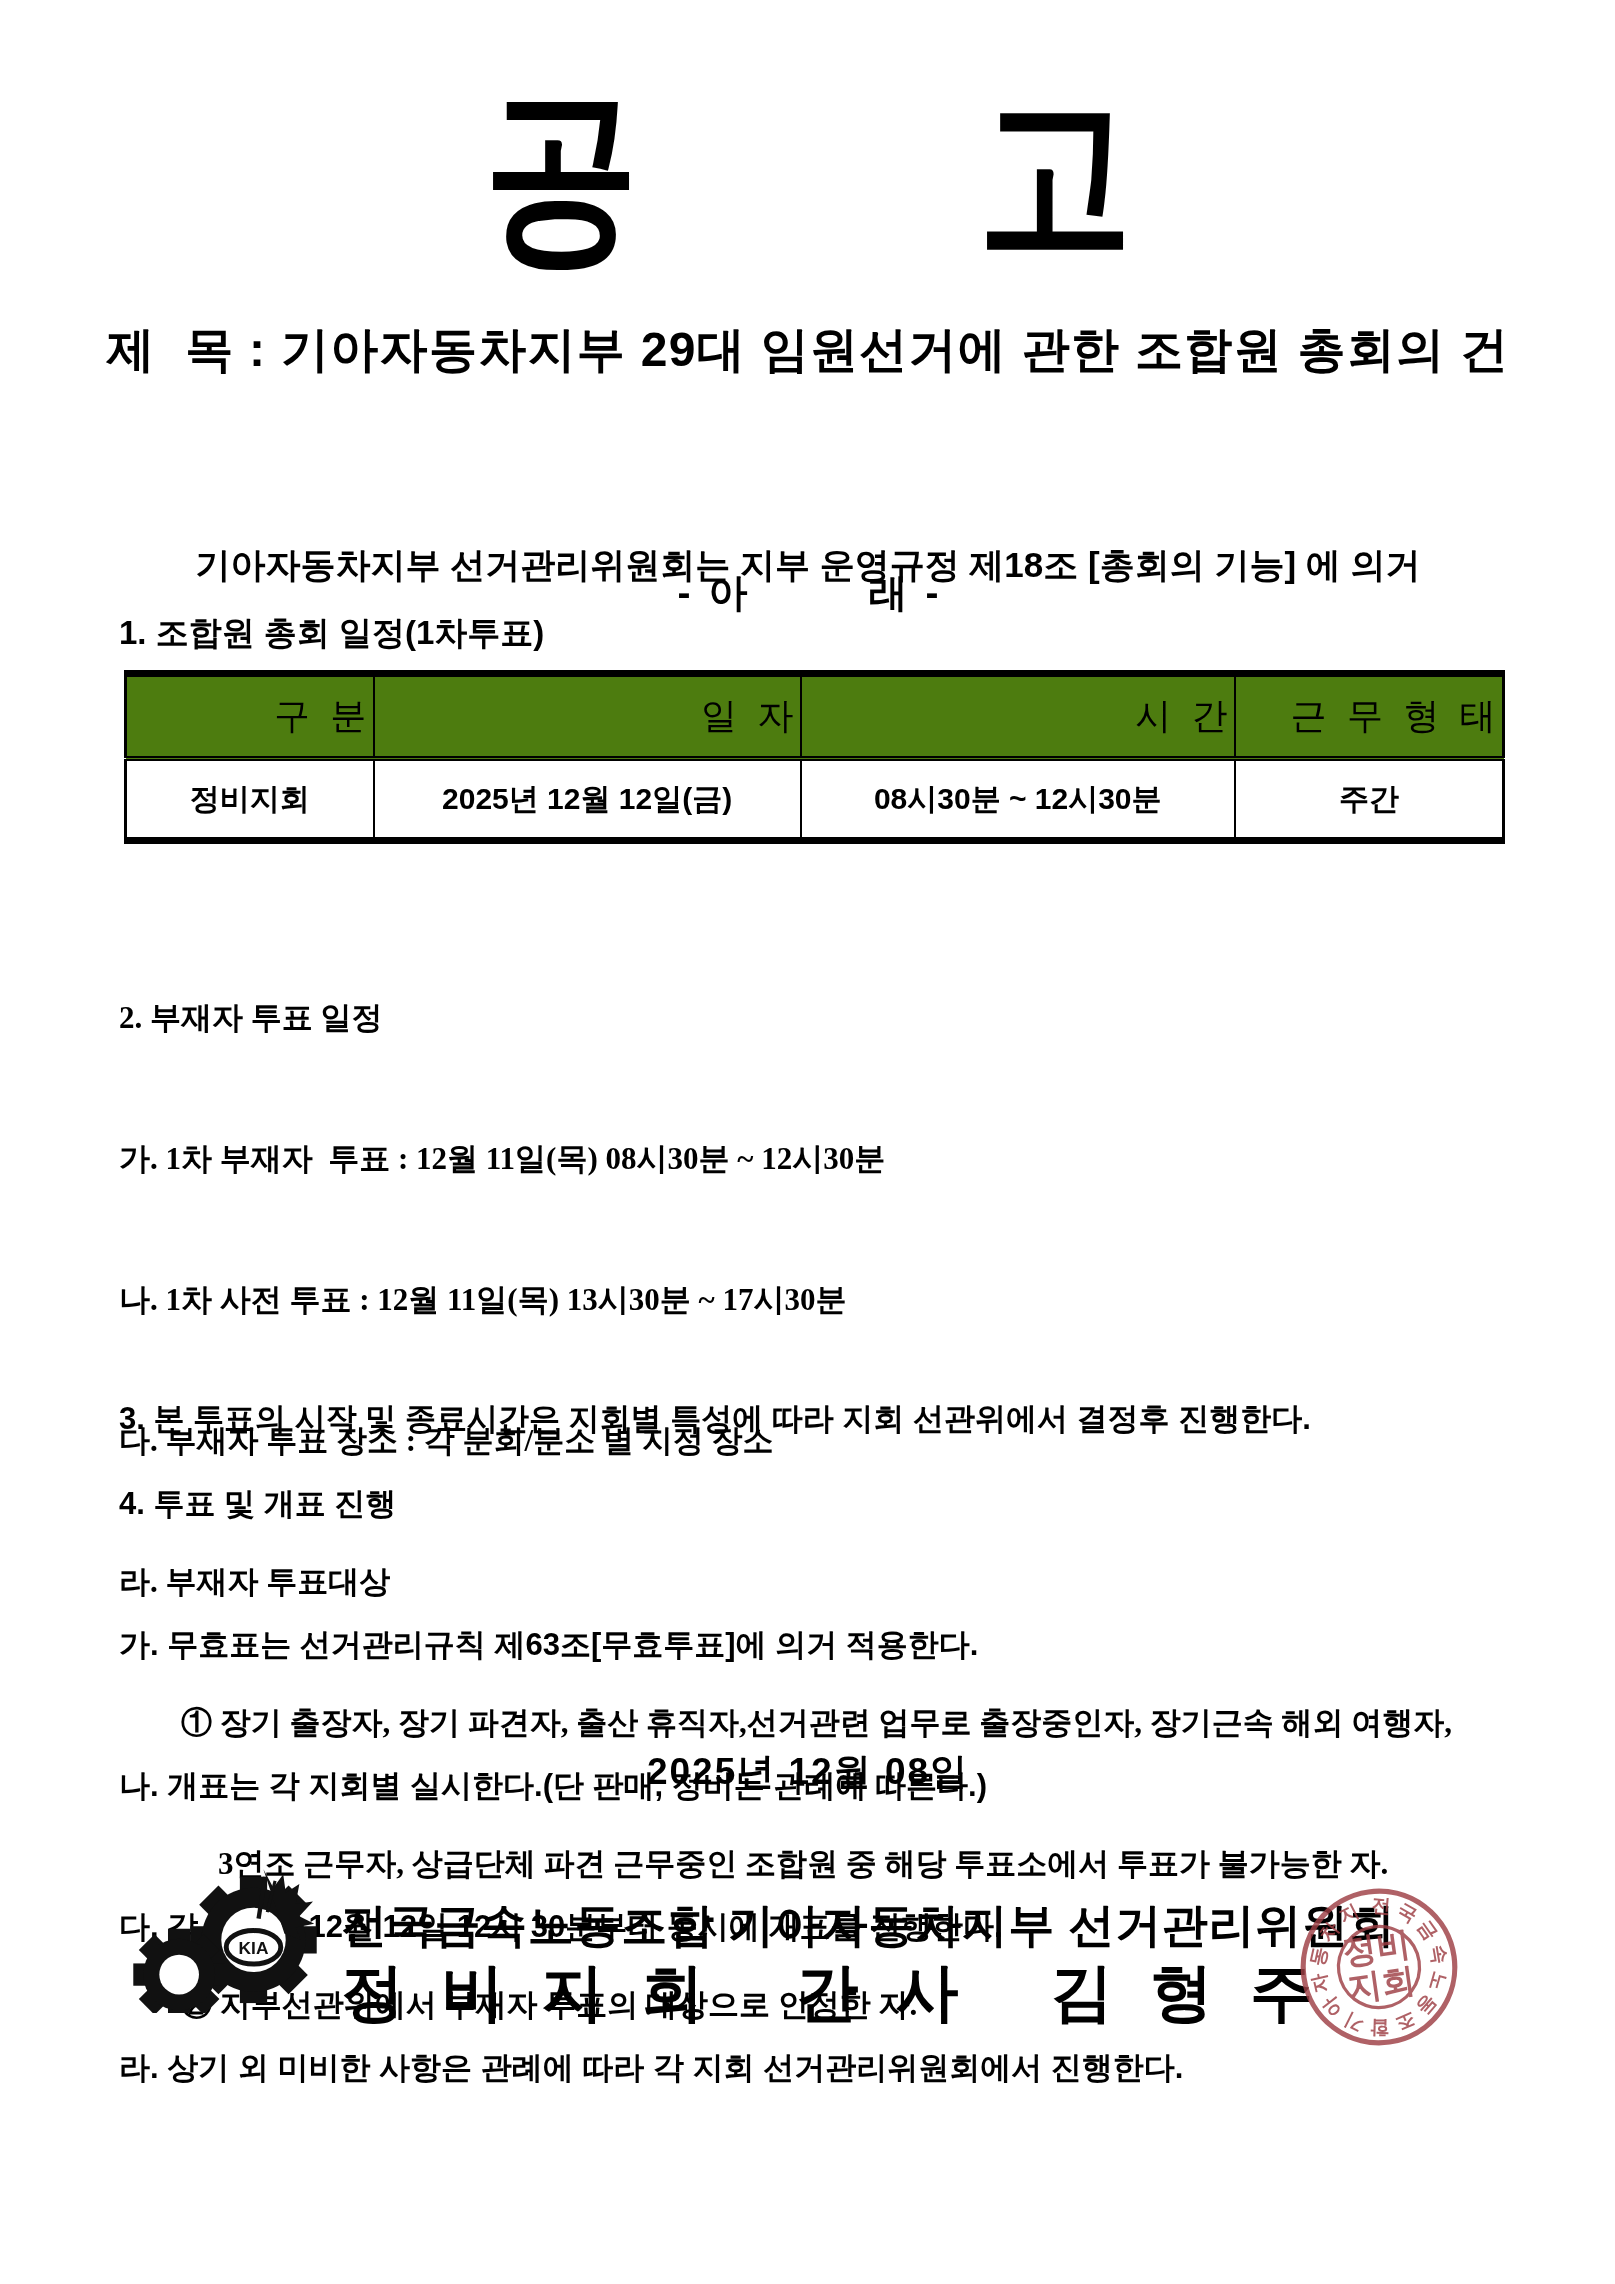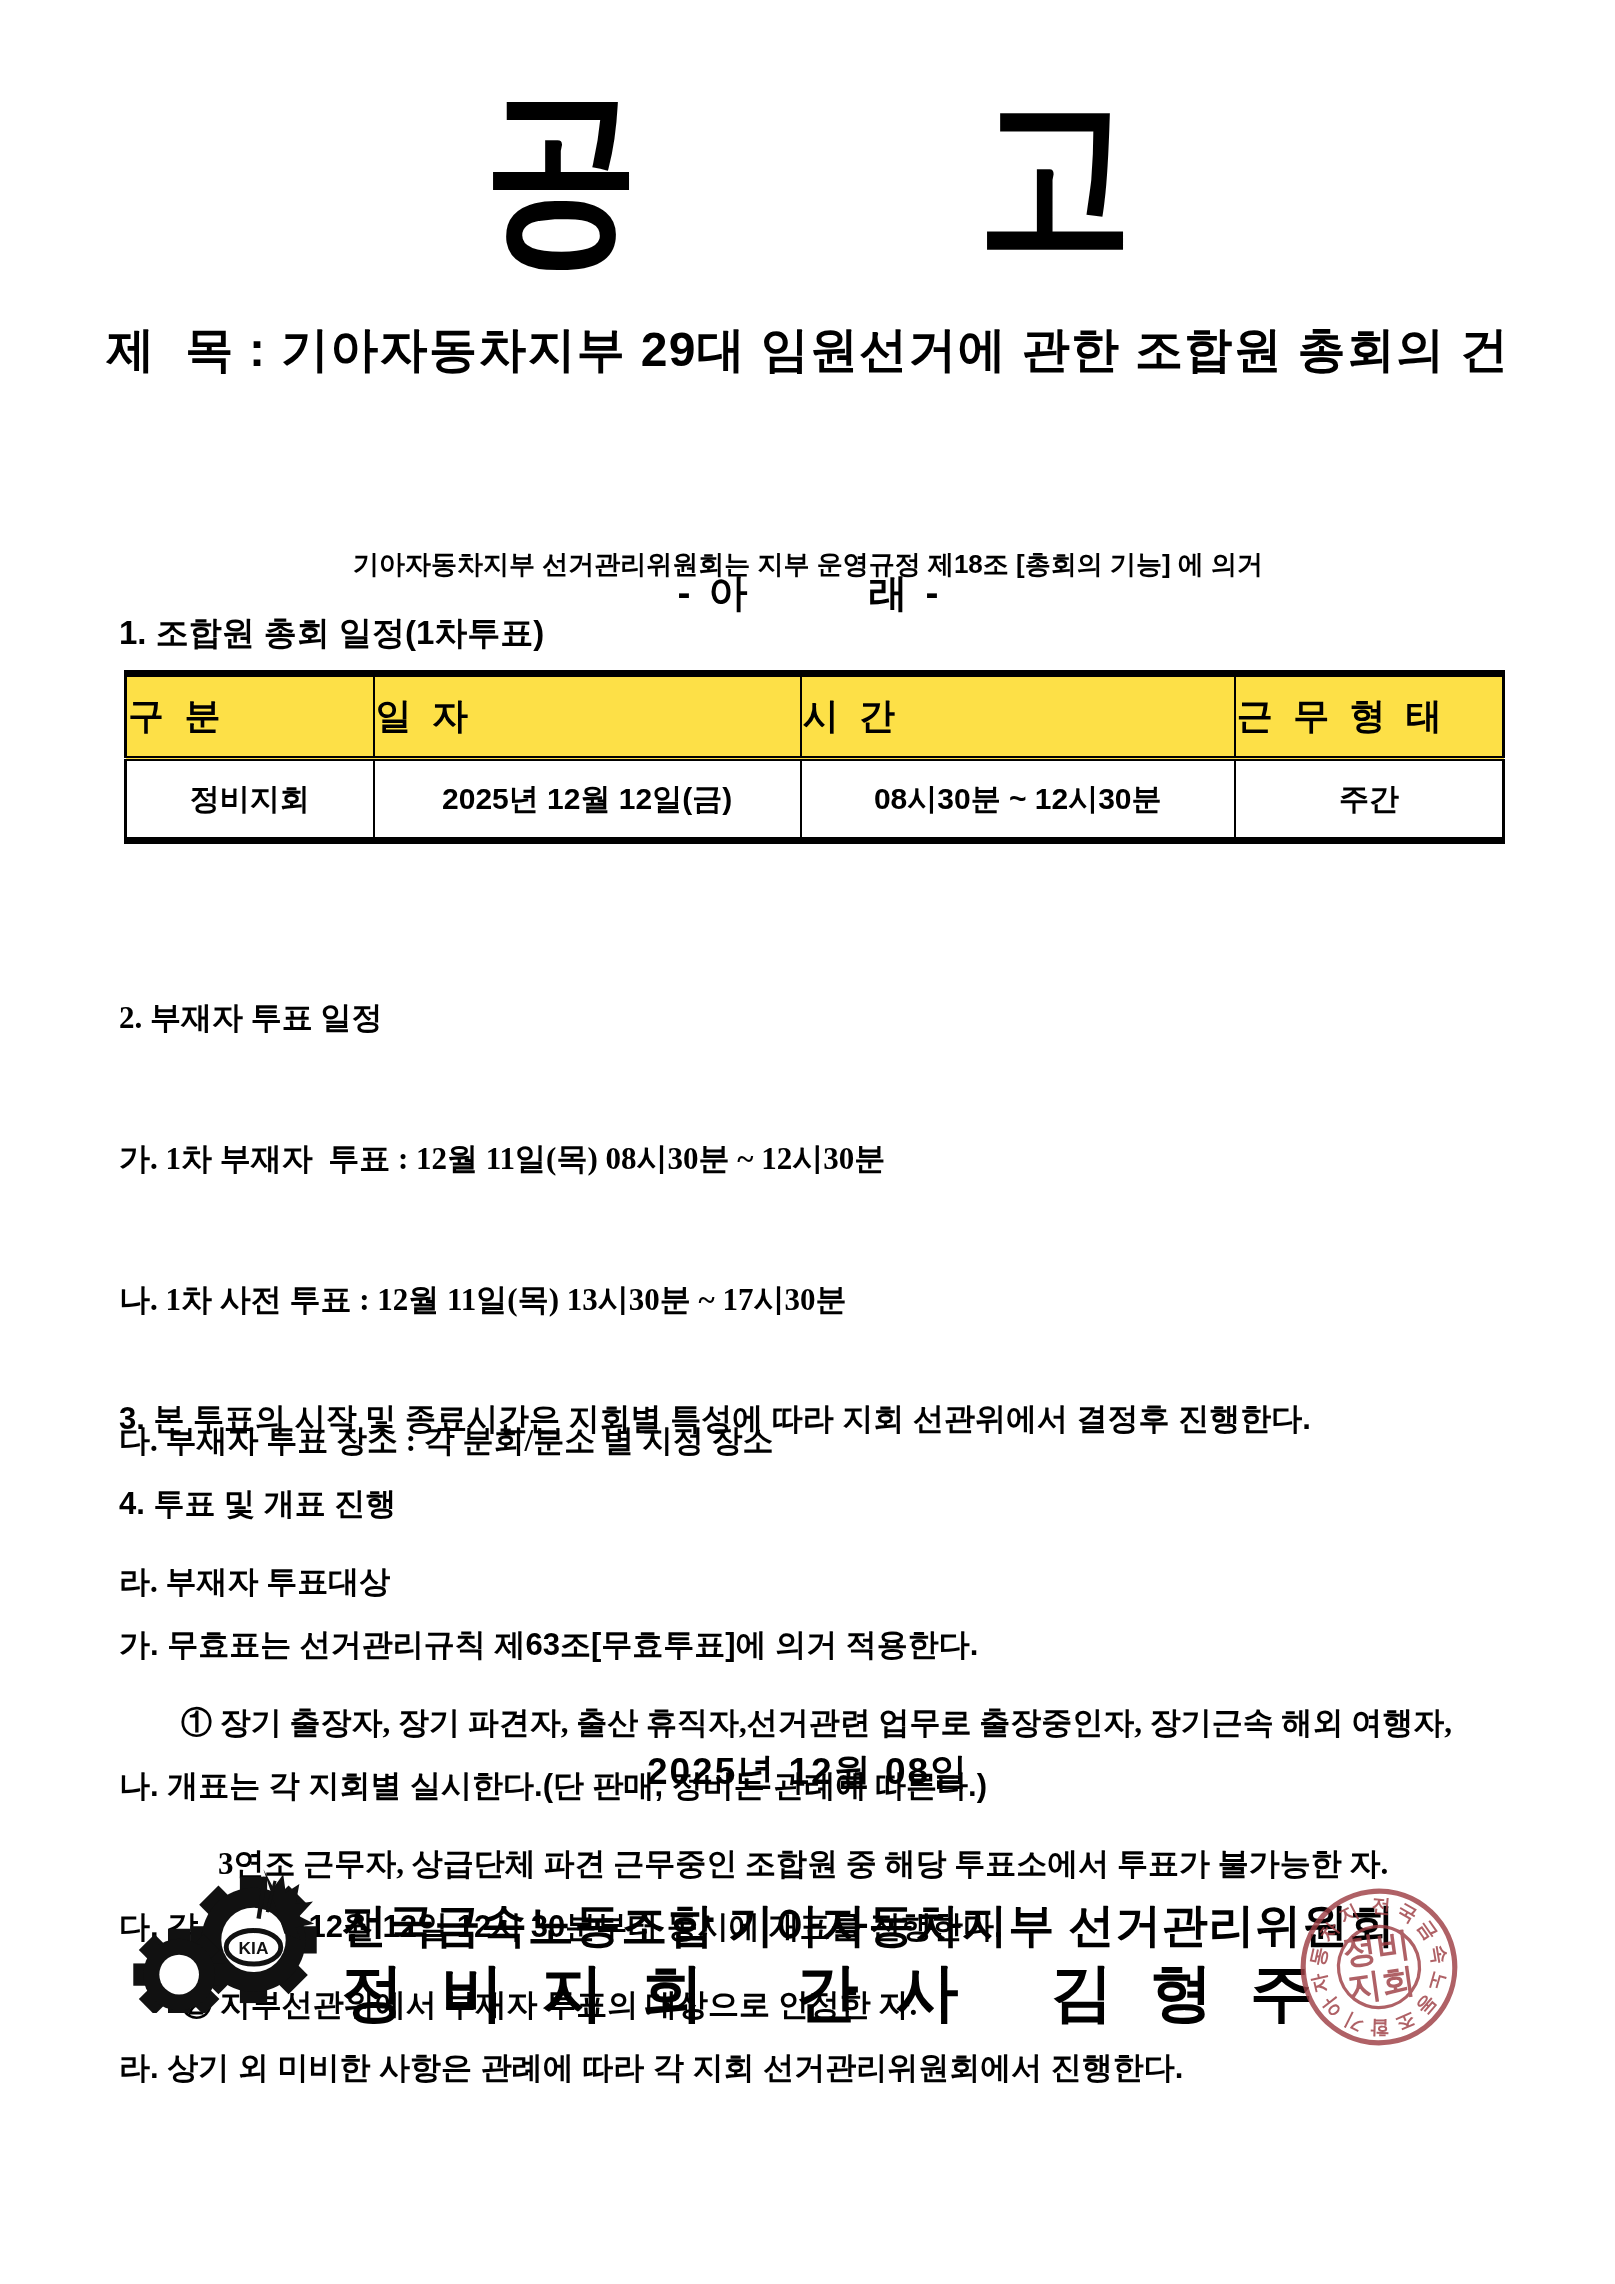--- a/index.html
+++ b/index.html
@@ -21,21 +21,21 @@
   }
   .big-title span{display:inline-block;transform:scaleX(.82);}
   
   .subject{
     position:absolute;top:318px;left:0;width:100%;
     text-align:center;font-size:48px;letter-spacing:1.3px;white-space:pre;
   }
   
   .intro{
     position:absolute;top:422px;left:0;width:100%;
-    text-align:center;font-size:26px;line-height:57px;white-space:pre;
+    text-align:center;font-size:35px;line-height:57px;white-space:pre;
   }
   
   .below{
     position:absolute;top:566px;left:0;width:100%;
     display:flex;justify-content:center;align-items:center;
     font-size:39px;
   }
   .below .dash{margin:0 18px;}
   .below .mid-gap{margin-right:121px;}
   
@@ -49,24 +49,24 @@
   .sec-block .ind1{padding-left:62px;}
   .sec-block .ind2{padding-left:99px;}
   
   table.schedule{
     position:absolute;top:670px;left:124px;width:1381px;
     border-collapse:collapse;table-layout:fixed;
     border-top:7.2px solid #000;border-bottom:7.2px solid #000;
     border-left:3.9px solid #000;border-right:3.9px solid #000;
   }
   table.schedule th{
-    height:77px;background:#fde047;
-    font-size:36px;letter-spacing:5.2px;font-weight:700;
+    height:77px;background:#4d7c0f;
+    font-size:36px;letter-spacing:5.2px;font-weight:400;
     border:2px solid #000;border-bottom:5.9px double #000;
-    text-align:left;vertical-align:middle;white-space:pre;
+    text-align:right;vertical-align:middle;white-space:pre;
   }
   table.schedule td{
     height:74px;font-size:30px;font-weight:800;
     border:2px solid #000;text-align:center;vertical-align:middle;white-space:pre;
   }
   
   .issue-date{
     position:absolute;top:1747px;left:0;width:100%;
     text-align:center;font-size:37px;letter-spacing:2px;white-space:pre;
   }

